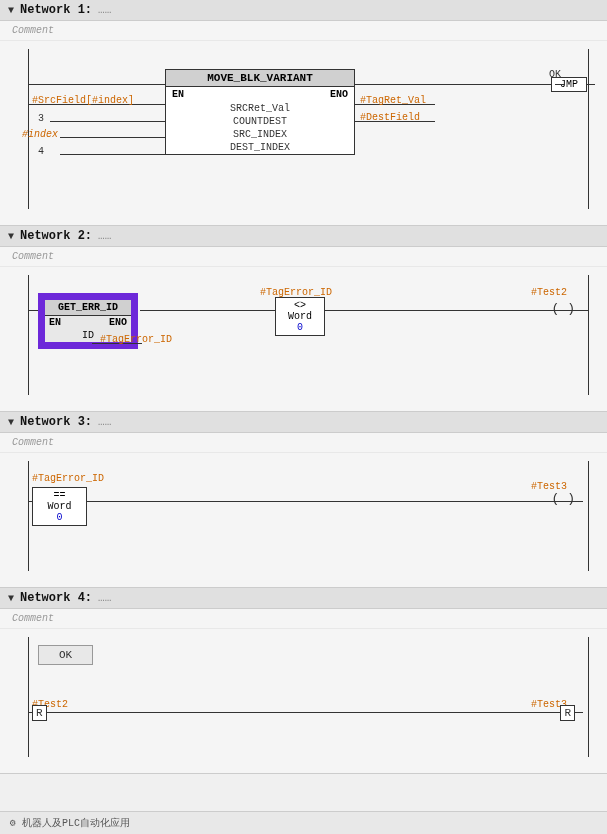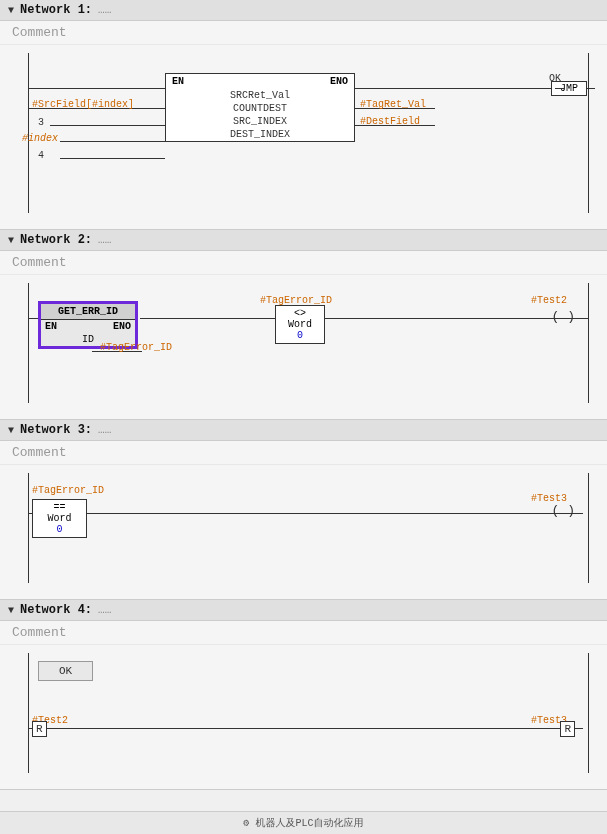--- a/index.html
+++ b/index.html
@@ -39,21 +39,22 @@
     }
 
     .network-dots {
       color: #888;
       font-size: 11px;
     }
 
     .comment-area {
       padding: 4px 12px;
       color: #999;
-      font-size: 13px;
+      font-size: 10px;
+      font-style: italic;
       border-bottom: 1px solid #e8e8e8;
       min-height: 20px;
     }
 
     .ladder-area {
       padding: 8px 10px 16px 10px;
       position: relative;
       min-height: 80px;
     }
 
@@ -153,21 +154,21 @@
     
     .n2-container {
       position: relative;
       height: 120px;
     }
 
     .get-err-box {
       position: absolute;
       left: 28px;
       top: 18px;
-      border: 3px solid #6d28d9;
+      border: 7px solid #6d28d9;
       background: #e8e8e8;
       width: 100px;
       font-family: Liberation Mono, monospace;
     }
 
     .get-err-title {
       background: #d0d0d0;
       text-align: center;
       font-size: 10px;
       font-weight: bold;
@@ -209,21 +210,21 @@
       color: #333;
     }
 
     .footer {
       position: fixed;
       bottom: 0;
       right: 0;
       width: 607px;
       background: #e8e8e8;
       padding: 4px 10px;
-      text-align: center;
+      text-align: left;
       font-size: 10px;
       color: #555;
       border-top: 1px solid #ccc;
     }
   </style>
 </head>
 <body>
 
 <div class="network-section">
   <div class="network-header">
@@ -237,20 +238,21 @@
 
       <div class="vline" style="left:18px; top:0; height:160px;"></div>
 
       <div class="vline" style="right:8px; top:0; height:160px;"></div>
 
       <div class="hline" style="left:18px; top:35px; width:137px;"></div>
 
       <div class="hline" style="left:345px; top:35px; width:240px;"></div>
 
       <div class="move-blk-box">
+        <div class="move-blk-title">MOVE_BLK_VARIANT</div>
         <div class="en-eno-row">
           <span>EN</span>
           <span>ENO</span>
         </div>
         <div class="blk-row">
           <span class="blk-left">SRC</span>
           <span class="blk-right">Ret_Val</span>
         </div>
         <div class="blk-row">
           <span class="blk-left">COUNT</span>

